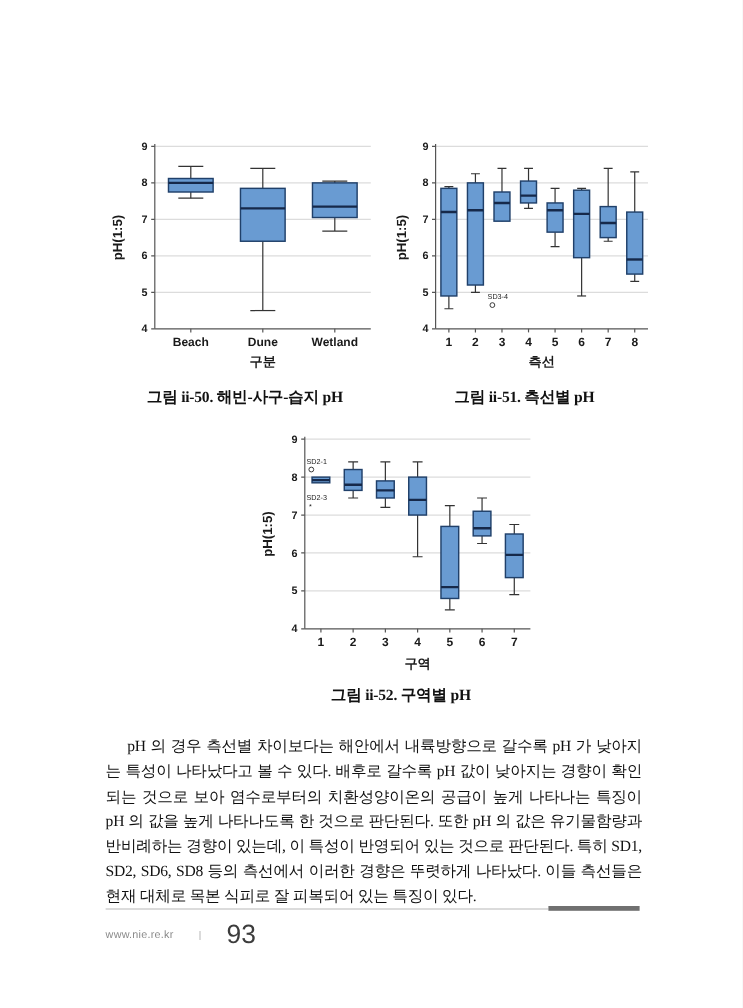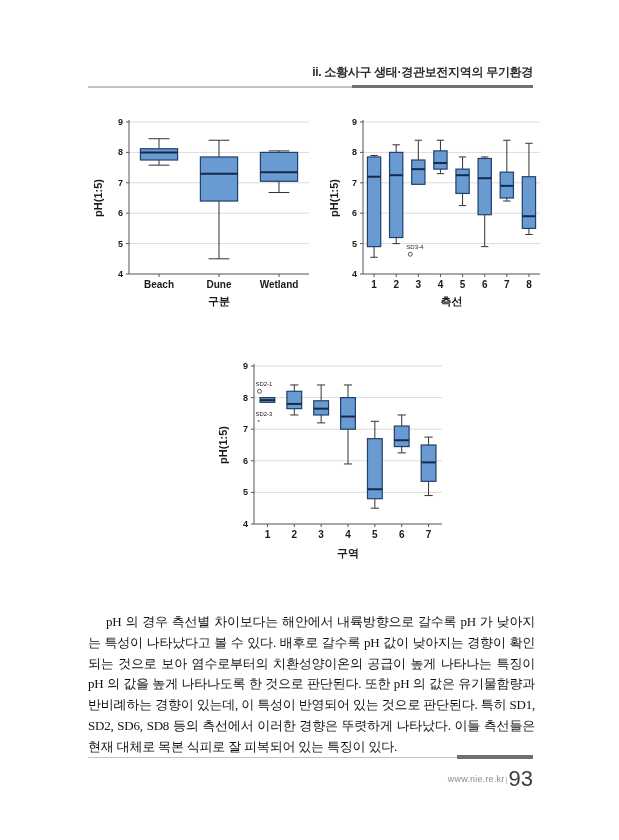--- a/index.html
+++ b/index.html
@@ -55,38 +55,31 @@
     text-align:justify; text-indent:18px;
     letter-spacing:-0.2px;
   }
   
   .footer { position:absolute; left:88px; right:86px; bottom:48px; }
   .footer-rule { display:flex; align-items:center; }
   .footer-rule .seg-light { flex:1; height:1px; }
   .footer-rule .seg-dark { width:76px; height:4px; }
   .footer-text {
     margin-top:7px; text-align:right;
-    display:flex; justify-content:flex-end; align-items:center; gap:1px;
+    display:flex; justify-content:flex-start; align-items:center; gap:21px;
   }
   .footer-site { font-size:9px; color:#8a8a8a; letter-spacing:0.2px; }
   .footer-sep { font-size:8px; color:#aaaaaa; }
   .footer-page { font-size:22px; color:#3c3c3c; font-weight:normal; }
 </style>
 </head>
 <body>
 
 <div class="page">
 
-  <div class="header">
-    <div class="header-title">ii. 소황사구 생태·경관보전지역의 무기환경</div>
-    <div class="header-rule">
-      <div class="seg-light" style="background: rgb(196, 196, 196);"></div>
-      <div class="seg-dark" style="background: rgb(112, 112, 112);"></div>
-    </div>
-  </div>
 
   <div class="charts-row">
     <svg class="bp" width="222" height="196" viewBox="0 0 222 196">
         <line x1="36" x2="216" y1="129.60000000000002" y2="129.60000000000002" stroke="#dcdcdc" stroke-width="1"></line>
         <line x1="36" x2="216" y1="99.2" y2="99.2" stroke="#dcdcdc" stroke-width="1"></line>
         <line x1="36" x2="216" y1="68.80000000000001" y2="68.80000000000001" stroke="#dcdcdc" stroke-width="1"></line>
         <line x1="36" x2="216" y1="38.400000000000006" y2="38.400000000000006" stroke="#dcdcdc" stroke-width="1"></line>
         <line x1="36" x2="216" y1="8" y2="8" stroke="#dcdcdc" stroke-width="1"></line>
         <line x1="36" x2="36" y1="6" y2="160" stroke="#555555" stroke-width="1"></line>
         <line x1="36" x2="216" y1="160" y2="160" stroke="#555555" stroke-width="1"></line>
@@ -212,20 +205,24 @@
         <line x1="193.3" x2="206.575" y1="102.23999999999998" y2="102.23999999999998" stroke="#16294a" stroke-width="2"></line>
         <line x1="199.9375" x2="199.9375" y1="160" y2="163" stroke="#555555"></line>
         <text x="199.9375" y="174" text-anchor="middle" class="cat">8</text>
         <text x="77.3125" y="135.23999999999998" class="out">SD3-4</text>
         <circle cx="81.3125" cy="140.23999999999998" r="2" fill="none" stroke="#333" stroke-width="0.8"></circle>
         <text x="122.5" y="191" text-anchor="middle" class="axis-label">측선</text>
         <text x="9" y="84" text-anchor="middle" transform="rotate(-90 9 84)" class="axis-label">pH(1:5)</text>
       </svg>
   </div>
 
+  <div class="captions-row">
+    <div class="caption caption-left">그림 ii-50. 해빈-사구-습지 pH</div>
+    <div class="caption caption-right">그림 ii-51. 측선별 pH</div>
+  </div>
 
   <div class="fig52-wrap">
     <svg class="bp" width="232" height="206" viewBox="0 0 232 206">
         <line x1="36" x2="224" y1="136.4" y2="136.4" stroke="#dcdcdc" stroke-width="1"></line>
         <line x1="36" x2="224" y1="104.8" y2="104.8" stroke="#dcdcdc" stroke-width="1"></line>
         <line x1="36" x2="224" y1="73.2" y2="73.2" stroke="#dcdcdc" stroke-width="1"></line>
         <line x1="36" x2="224" y1="41.6" y2="41.6" stroke="#dcdcdc" stroke-width="1"></line>
         <line x1="36" x2="224" y1="10" y2="10" stroke="#dcdcdc" stroke-width="1"></line>
         <line x1="36" x2="36" y1="8" y2="168" stroke="#555555" stroke-width="1"></line>
         <line x1="36" x2="224" y1="168" y2="168" stroke="#555555" stroke-width="1"></line>
@@ -294,20 +291,21 @@
         <line x1="210.57142857142858" x2="210.57142857142858" y1="168" y2="171" stroke="#555555"></line>
         <text x="210.57142857142858" y="182" text-anchor="middle" class="cat">7</text>
         <text x="37.42857142857143" y="30.280000000000022" class="out">SD2-1</text>
         <circle cx="41.42857142857143" cy="35.28000000000002" r="2" fill="none" stroke="#333" stroke-width="0.8"></circle>
         <text x="37.42857142857143" y="60.3" class="out">SD2-3</text>
         <text x="39.42857142857143" y="68.3" class="out">*</text>
         <text x="130" y="201" text-anchor="middle" class="axis-label">구역</text>
         <text x="9" y="89" text-anchor="middle" transform="rotate(-90 9 89)" class="axis-label">pH(1:5)</text>
       </svg>
   </div>
+  <div class="caption fig52-caption">그림 ii-52. 구역별 pH</div>
 
   <p class="body-text">pH 의 경우 측선별 차이보다는 해안에서 내륙방향으로 갈수록 pH 가 낮아지는 특성이 나타났다고 볼 수 있다. 배후로 갈수록 pH 값이 낮아지는 경향이 확인되는 것으로 보아 염수로부터의 치환성양이온의 공급이 높게 나타나는 특징이 pH 의 값을 높게 나타나도록 한 것으로 판단된다. 또한 pH 의 값은 유기물함량과 반비례하는 경향이 있는데, 이 특성이 반영되어 있는 것으로 판단된다. 특히 SD1, SD2, SD6, SD8 등의 측선에서 이러한 경향은 뚜렷하게 나타났다. 이들 측선들은 현재 대체로 목본 식피로 잘 피복되어 있는 특징이 있다.</p>
 
   <div class="footer">
     <div class="footer-rule">
       <div class="seg-light" style="background: rgb(196, 196, 196);"></div>
       <div class="seg-dark" style="background: rgb(112, 112, 112);"></div>
     </div>
     <div class="footer-text">
       <span class="footer-site">www.nie.re.kr</span>

